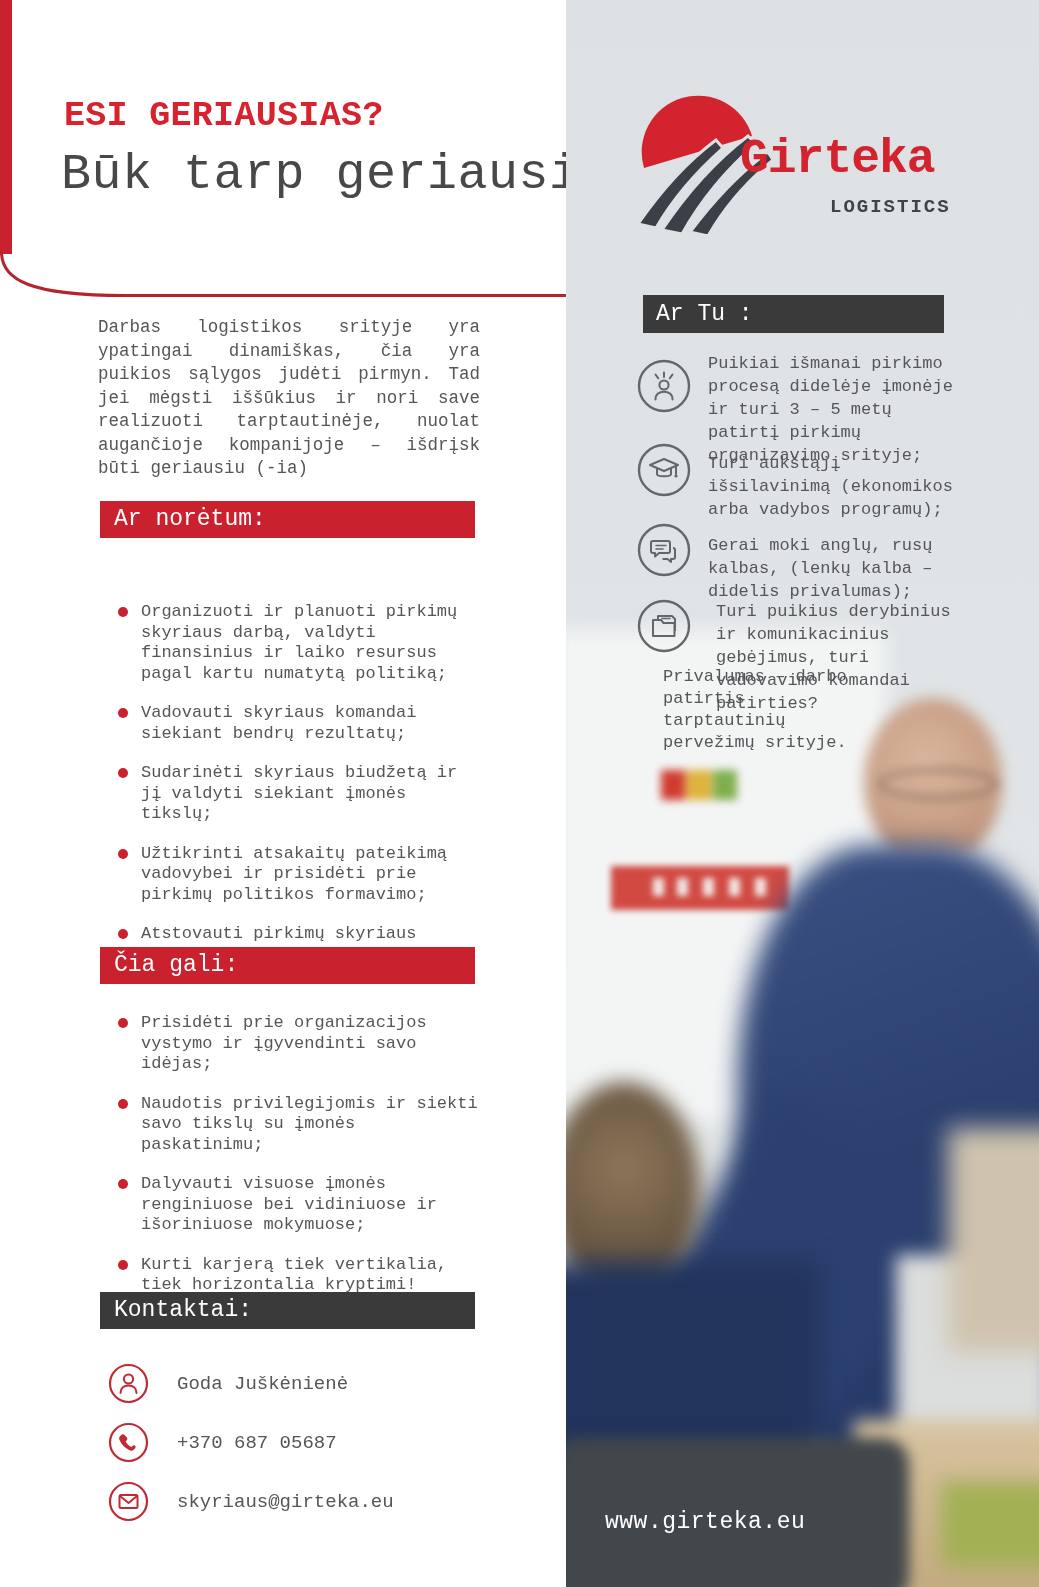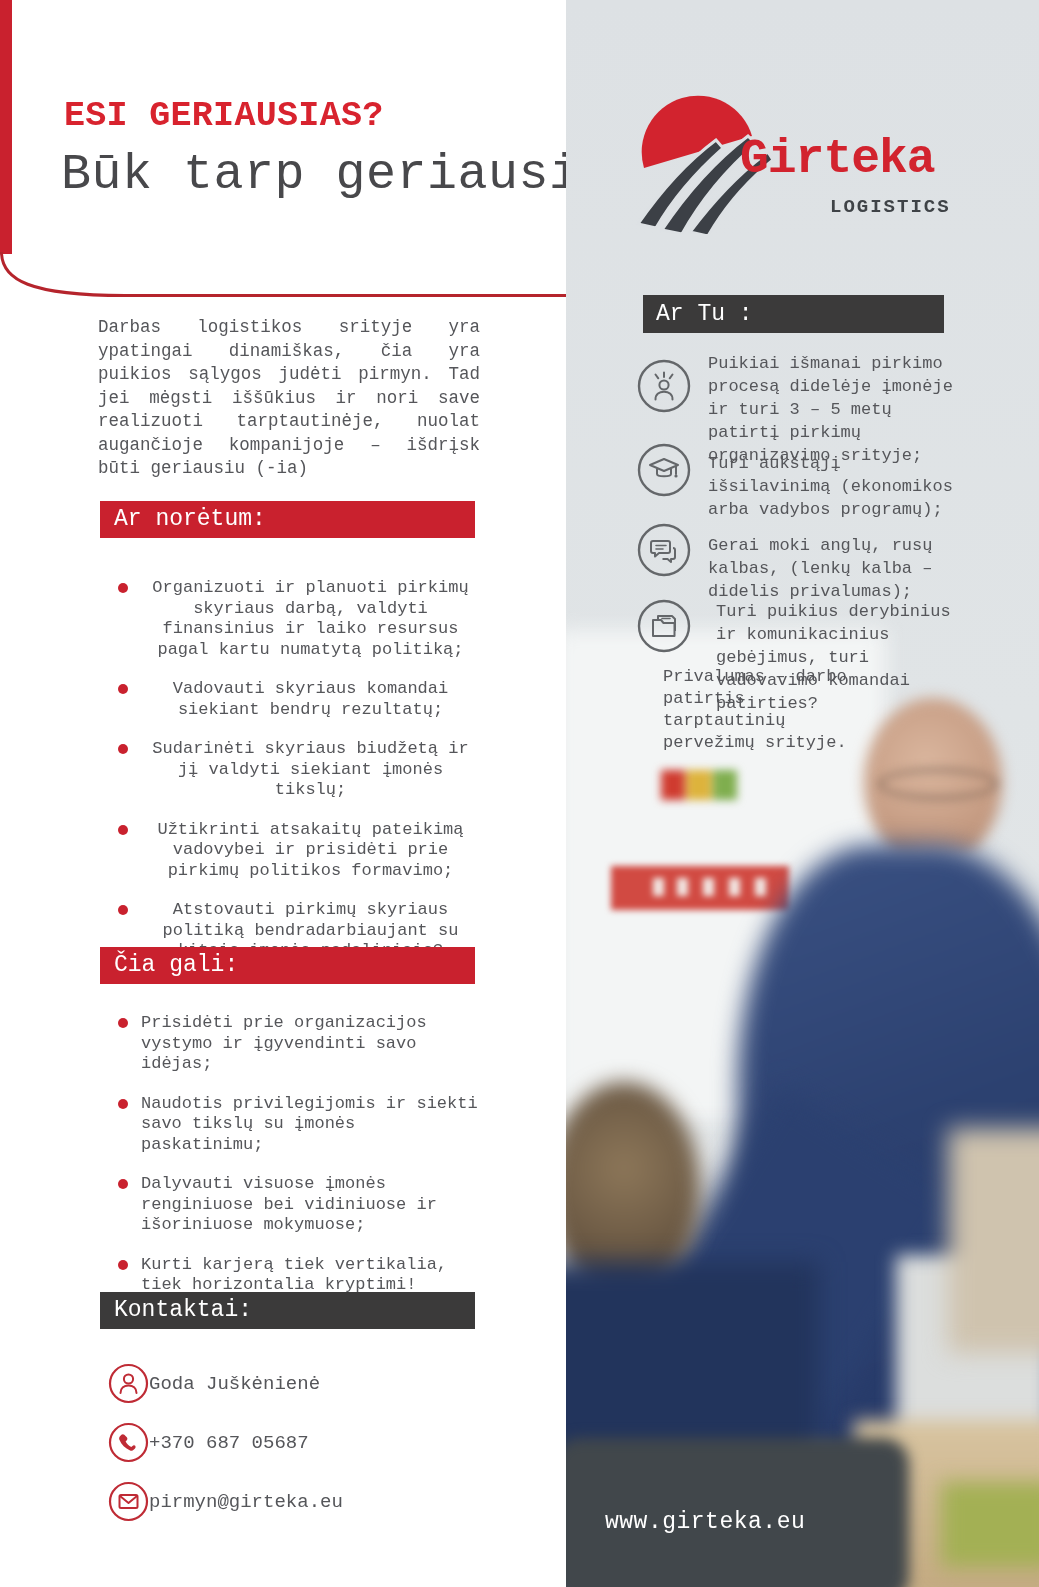--- a/index.html
+++ b/index.html
@@ -16,21 +16,21 @@
   .intro { position:absolute; left:98px; top:316px; width:382px; font-size:17.5px; line-height:23.5px; text-align:justify; }
   .intro-position { margin-top:3px; font-weight:bold; color:#c32531; text-align:left; }
   .bar { position:absolute; left:100px; width:375px; height:37px; box-sizing:border-box;
          color:#fff; font-size:23px; line-height:37px; padding-left:14px; }
   .bar-red  { background:#c9212e; }
   .bar-dark { background:#3b3a3a; }
   .bullets { position:absolute; left:118px; width:362px; margin:0; padding:0; list-style:none; }
   .bullets li { display:flex; gap:13px; margin-bottom:19px; font-size:17px; line-height:20.5px; }
   .dot { flex:0 0 10px; width:10px; height:10px; border-radius:50%; background:#c9212e; margin-top:5px; }
   .contacts { position:absolute; left:108px; top:1363px; }
-  .contact-row { display:flex; align-items:center; margin-bottom:18px; }
+  .contact-row { display:flex; align-items:center; gap:28px; margin-bottom:18px; }
   .contact-row svg { display:block; color:#bf2b35; }
   .contact-text { font-size:19px; color:#55565a; }
   
   .right { position:absolute; left:566px; top:0; width:473px; height:1587px; overflow:hidden;
            background:linear-gradient(180deg,#dde1e4 0%,#e0e4e6 45%,#e6e9ea 100%); }
   .right .content { position:relative; z-index:2; }
   .blob { position:absolute; z-index:1; }
   .logo { position:absolute; left:74px; top:84px; width:310px; height:145px; }
   .logo-word { position:absolute; left:100px; top:48px; font-size:48px; font-weight:bold; color:#d2232e; letter-spacing:-1px; }
   .logo-sub  { position:absolute; left:190px; top:112px; font-size:19px; font-weight:bold; color:#3f4347; letter-spacing:2px; }
@@ -52,21 +52,21 @@
   </svg>
 
   <div class="headline-small">ESI GERIAUSIAS?</div>
   <div class="headline-big">Būk tarp geriausių!</div>
 
   <div class="intro">
     <div>Darbas logistikos srityje yra ypatingai dinamiškas, čia yra puikios sąlygos judėti pirmyn. Tad jei mėgsti iššūkius ir nori save realizuoti tarptautinėje, nuolat augančioje kompanijoje – išdrįsk būti geriausiu (-ia)</div>
   </div>
 
   <div class="bar bar-red" style="top:501px;">Ar norėtum:</div>
-  <ul class="bullets" style="top:578px;text-align:center;">
+  <ul class="bullets" style="top:602px;">
     <li>
         <span class="dot"></span>
         <span>Organizuoti ir planuoti pirkimų skyriaus darbą, valdyti finansinius ir laiko resursus pagal kartu numatytą politiką;</span>
       </li>
     <li>
         <span class="dot"></span>
         <span>Vadovauti skyriaus komandai siekiant bendrų rezultatų;</span>
       </li>
     <li>
         <span class="dot"></span>
@@ -118,21 +118,21 @@
         <path d="M27.4 23.9c-.8-.8-2.1-.8-2.9 0l-1.2 1.2c-2.4-1.3-4.4-3.3-5.7-5.7l1.2-1.2c.8-.8.8-2.1 0-2.9l-2.5-2.5c-.8-.8-2.1-.8-2.9 0l-1.4 1.4c-.9.9-1.1 2.3-.6 3.5 2 4.8 5.9 8.7 10.7 10.7 1.2.5 2.6.3 3.5-.6l1.4-1.4c.8-.8.8-2.1 0-2.9l-2.6-2.6z" fill="currentColor"></path>
       </svg>
       <span class="contact-text">+370 687 05687</span>
     </div>
     <div class="contact-row">
       <svg width="41" height="41" viewBox="0 0 41 41">
         <circle cx="20.5" cy="20.5" r="18.5" fill="none" stroke="currentColor" stroke-width="2.2"></circle>
         <rect x="11.5" y="14" width="18" height="13" rx="1.5" fill="none" stroke="currentColor" stroke-width="2"></rect>
         <path d="M12 15 l8.5 7 8.5-7" fill="none" stroke="currentColor" stroke-width="2" stroke-linejoin="round"></path>
       </svg>
-      <span class="contact-text">pirmyn@girteka.eu</span>
+      <span class="contact-text">skyriaus@girteka.eu</span>
     </div>
   </div>
 
   <div class="right">
 
     <div>
       <div class="blob" style="left:-10px;top:630px;width:330px;height:490px;background:#f3f5f5;filter:blur(10px);"></div>
       <div class="blob" style="left:95px;top:762px;width:78px;height:46px;filter:blur(4px);">
         <div style="position:absolute;left:0;top:8px;width:24px;height:30px;background:#cf3b2f;"></div>
         <div style="position:absolute;left:25px;top:8px;width:26px;height:30px;background:#ddb33c;"></div>

